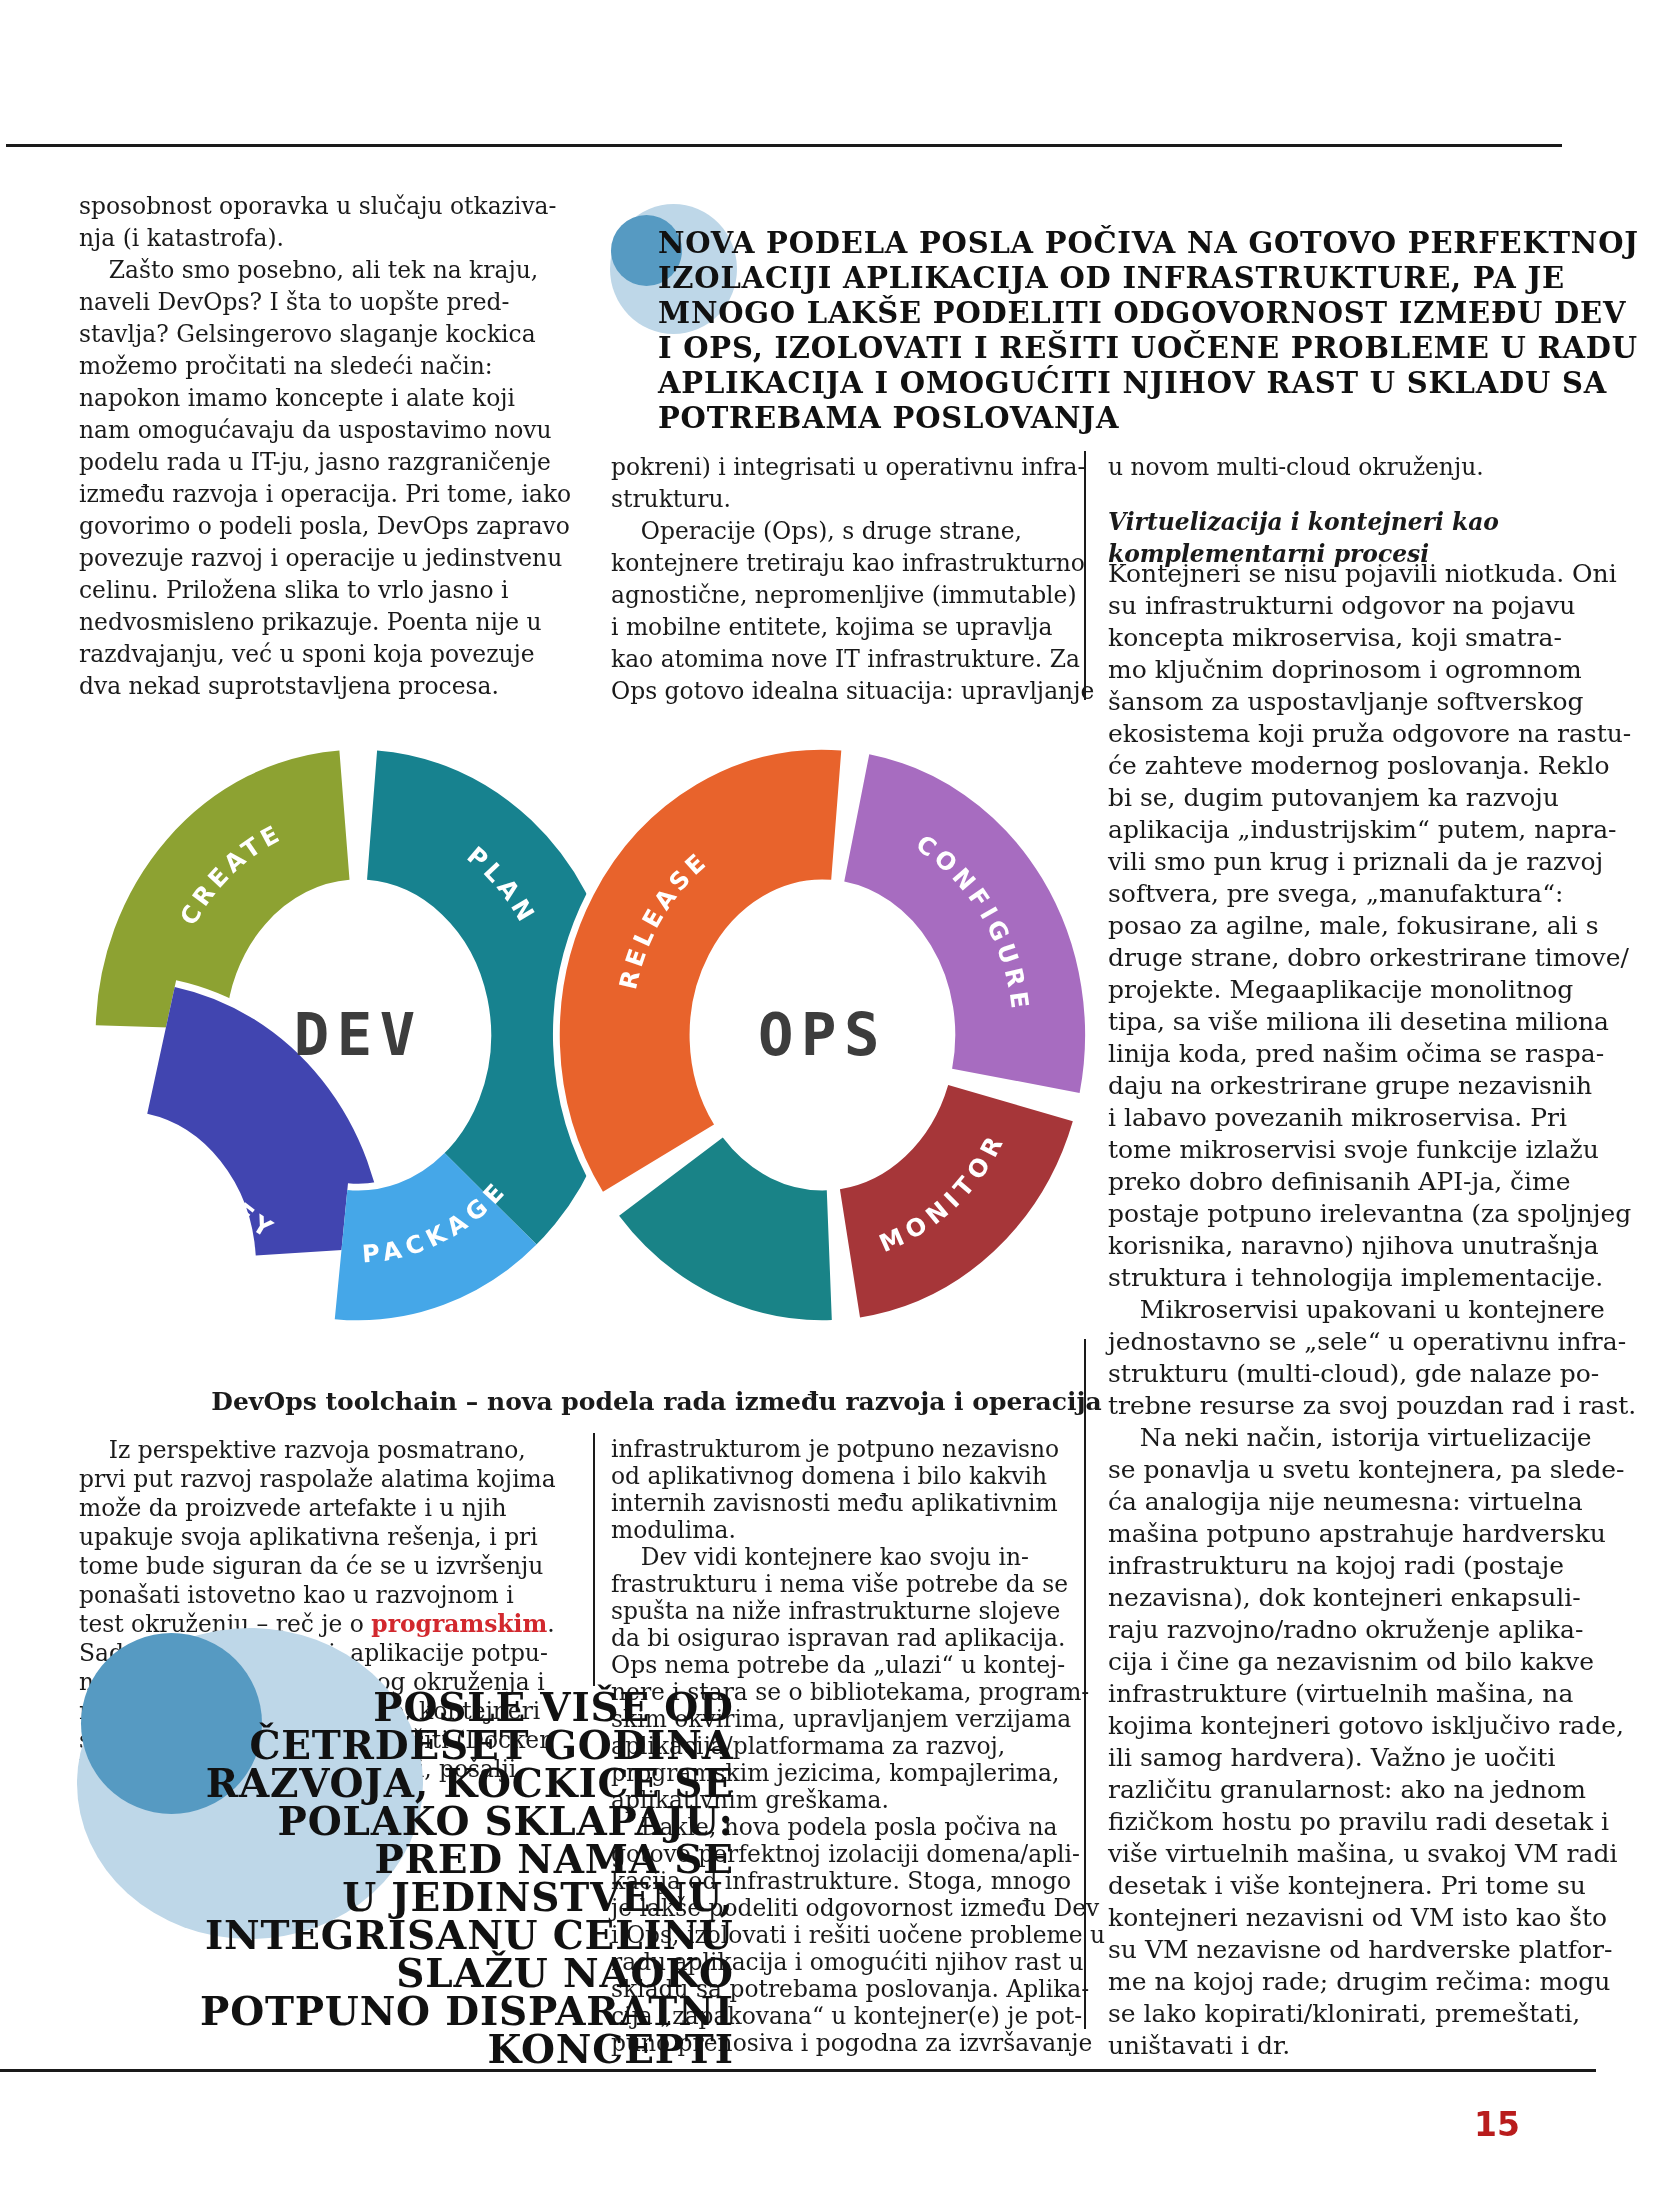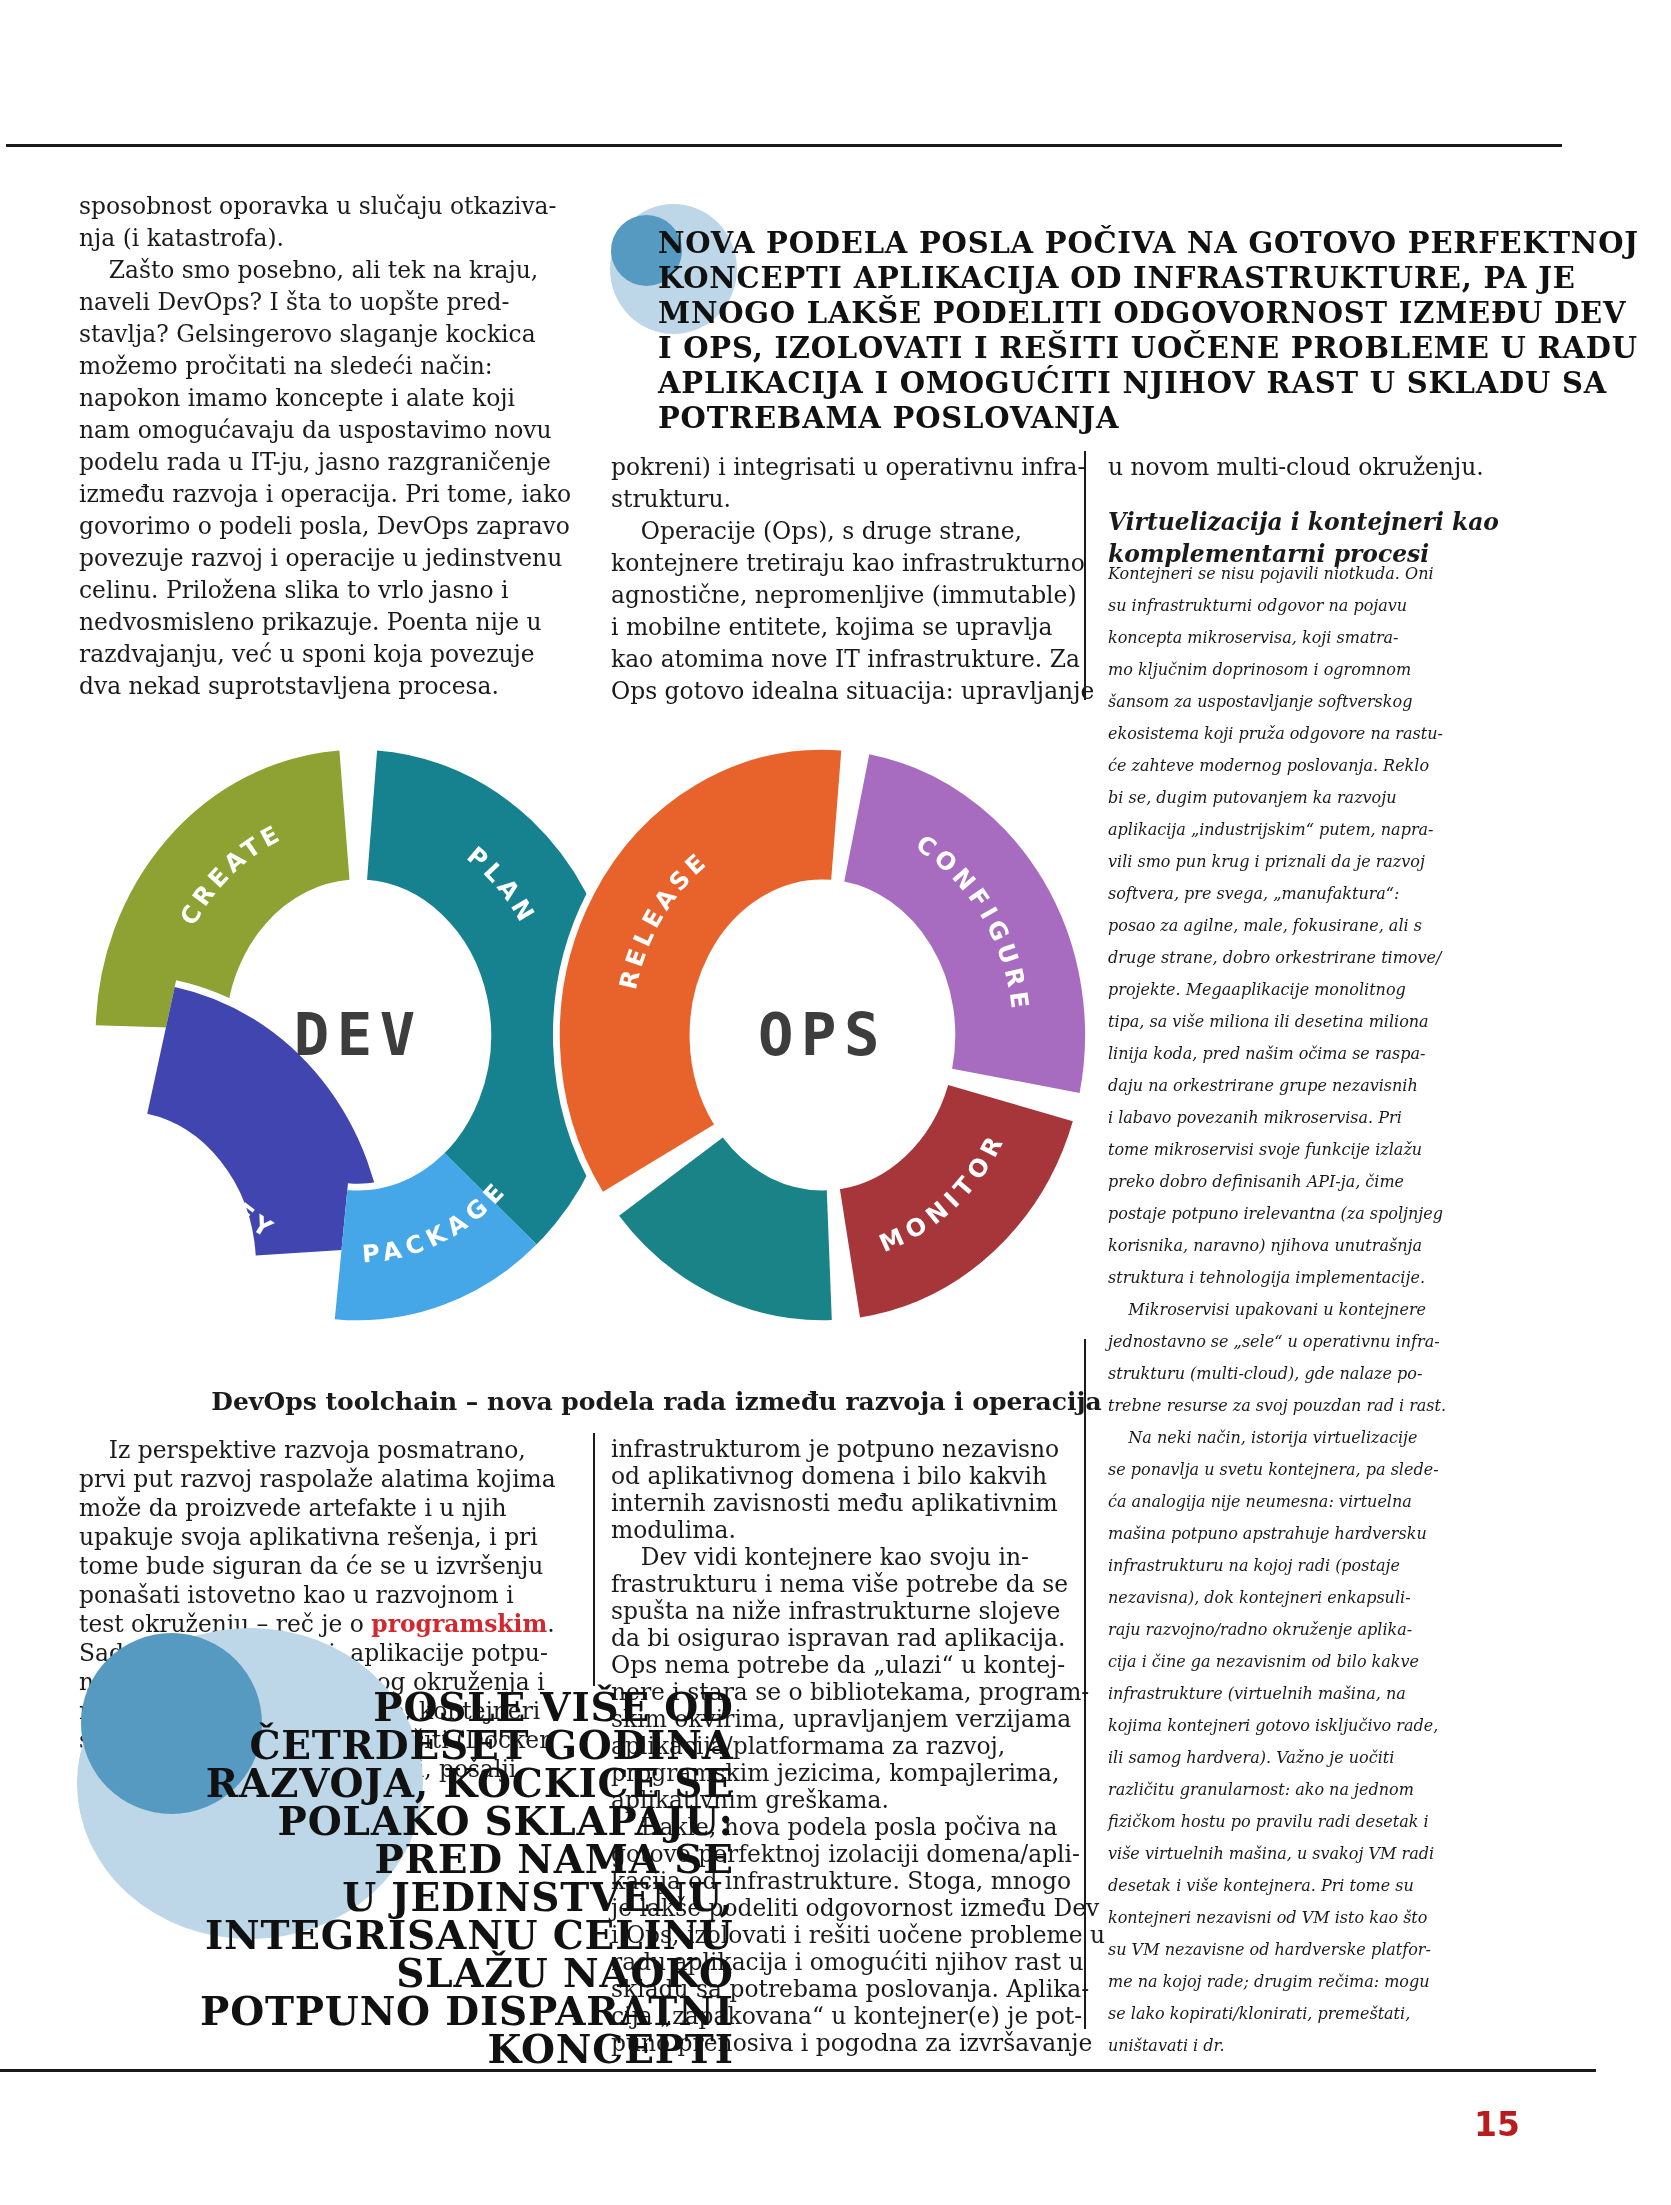--- a/index.html
+++ b/index.html
@@ -6,21 +6,21 @@
   .page{position:relative;width:1671px;height:2205px;background:#ffffff;overflow:hidden;
         font-family:"DejaVu Serif", serif;color:#1a1a1a;}
   .rule{position:absolute;background:#1a1a1a;}
   .vrule{position:absolute;width:2.3px;background:#1a1a1a;}
   .body-col{position:absolute;font-size:23.4px;line-height:32px;white-space:pre;letter-spacing:0px;}
   .col1-top{left:79px;top:190px;width:490px;}
   .col2-top{left:611px;top:451px;width:490px;}
   .col3-col{left:1108px;top:451px;width:490px;line-height:32px;}
   .col3-heading{position:absolute;left:1108px;top:495px;font-size:23.4px;line-height:32px;
         font-weight:bold;font-style:italic;white-space:pre;margin-top:11px;}
-  .col3-body{position:absolute;left:1108px;top:558px;font-size:16px;line-height:32px;white-space:pre;font-style:italic;}
+  .col3-body{position:absolute;left:1108px;top:558px;font-size:25px;line-height:32px;white-space:pre;}
   .col1-bottom{left:79px;top:1436px;width:490px;line-height:29px;}
   .col2-bottom{left:611px;top:1436px;width:490px;line-height:27px;}
   .pullquote{position:absolute;font-weight:bold;white-space:pre;color:#111111;
         font-family:"DejaVu Serif", serif;letter-spacing:0.8px;}
   .quote-top{left:658px;top:226px;font-size:29px;line-height:35px;}
   .quote-bottom{left:200px;top:1688px;font-size:39px;line-height:38px;text-align:right;}
   .circle{position:absolute;border-radius:50%;}
   .caption{position:absolute;left:155px;top:1387px;width:1003px;text-align:center;
         font-size:25px;font-weight:bold;}
   .pagenum{position:absolute;left:1433px;top:2105px;width:128px;text-align:center;
@@ -57,21 +57,21 @@
 povezuje razvoj i operacije u jedinstvenu
 celinu. Priložena slika to vrlo jasno i
 nedvosmisleno prikazuje. Poenta nije u
 razdvajanju, već u sponi koja povezuje
 dva nekad suprotstavljena procesa.</div>
 
   <div class="circle" style="left: 610px; top: 204px; width: 127px; height: 130px; background: rgb(190, 215, 232);"></div>
   <div class="circle" style="left: 611px; top: 215px; width: 71px; height: 71px; background: rgb(86, 154, 194);"></div>
 
   <div class="pullquote quote-top">NOVA PODELA POSLA POČIVA NA GOTOVO PERFEKTNOJ
-KONCEPTI APLIKACIJA OD INFRASTRUKTURE, PA JE
+IZOLACIJI APLIKACIJA OD INFRASTRUKTURE, PA JE
 MNOGO LAKŠE PODELITI ODGOVORNOST IZMEĐU DEV
 I OPS, IZOLOVATI I REŠITI UOČENE PROBLEME U RADU
 APLIKACIJA I OMOGUĆITI NJIHOV RAST U SKLADU SA
 POTREBAMA POSLOVANJA</div>
 
   <div class="body-col col2-top">pokreni) i integrisati u operativnu infra-
 strukturu.
     Operacije (Ops), s druge strane,
 kontejnere tretiraju kao infrastrukturno
 agnostične, nepromenljive (immutable)

